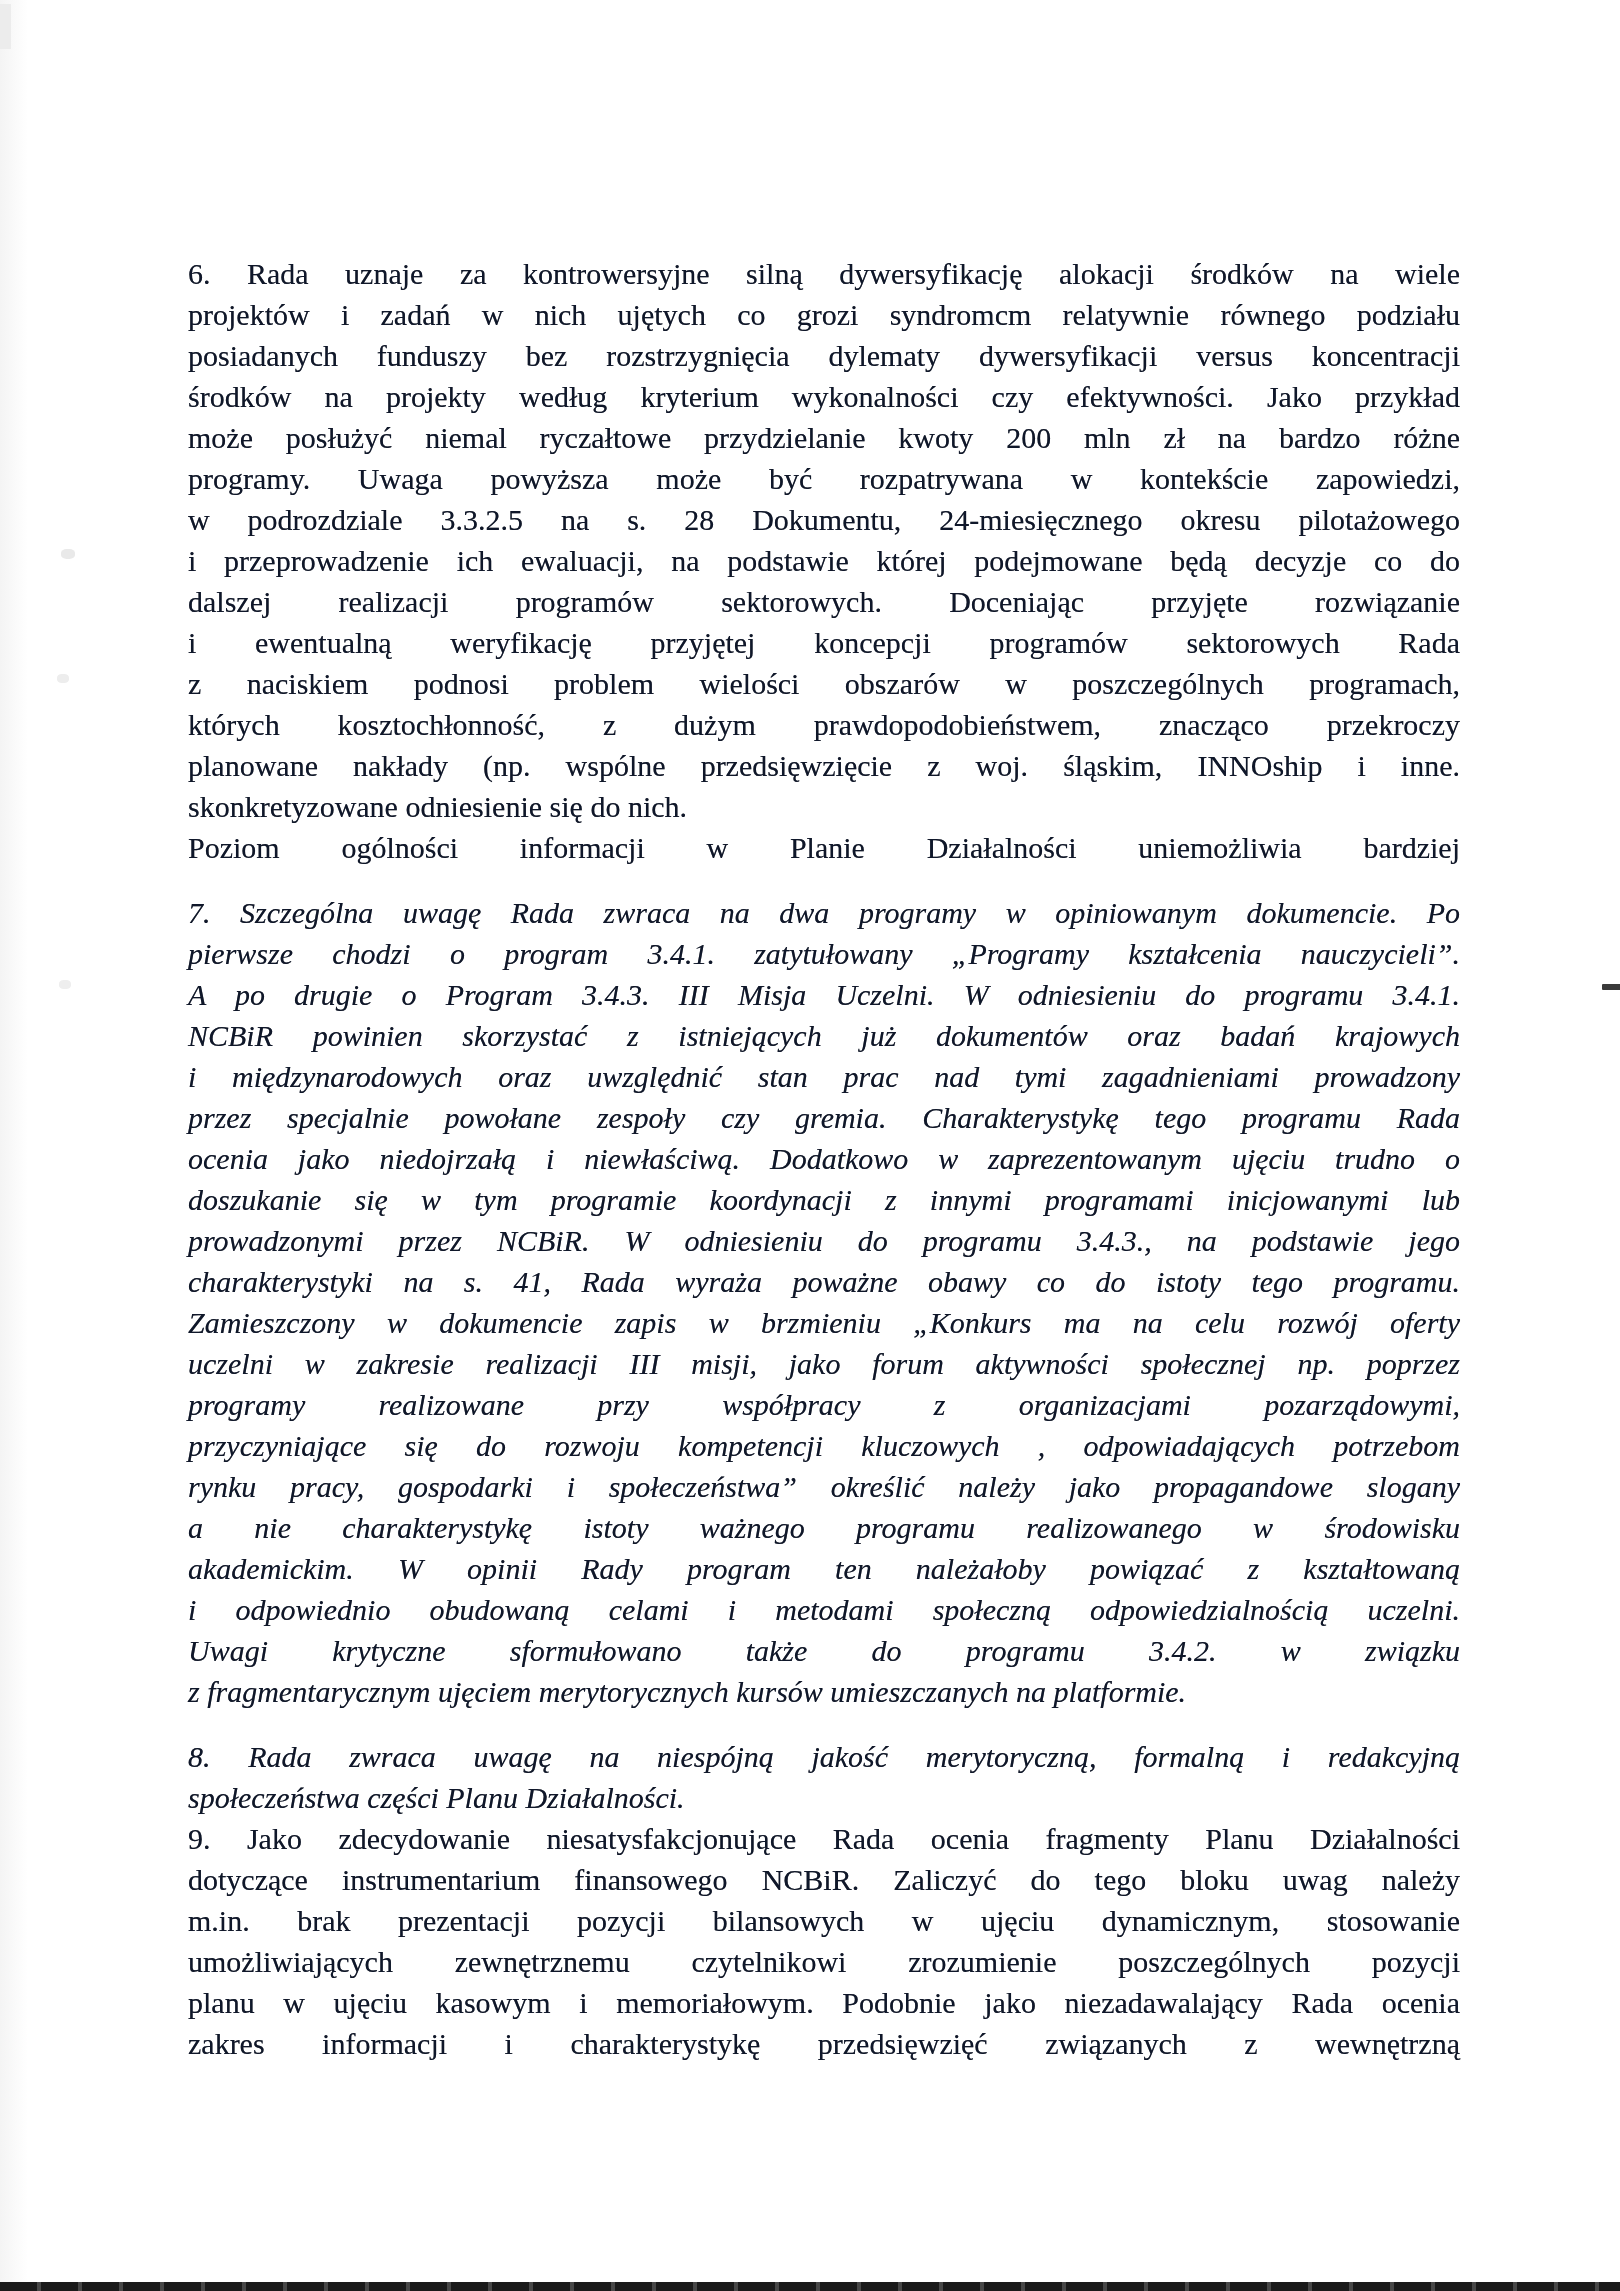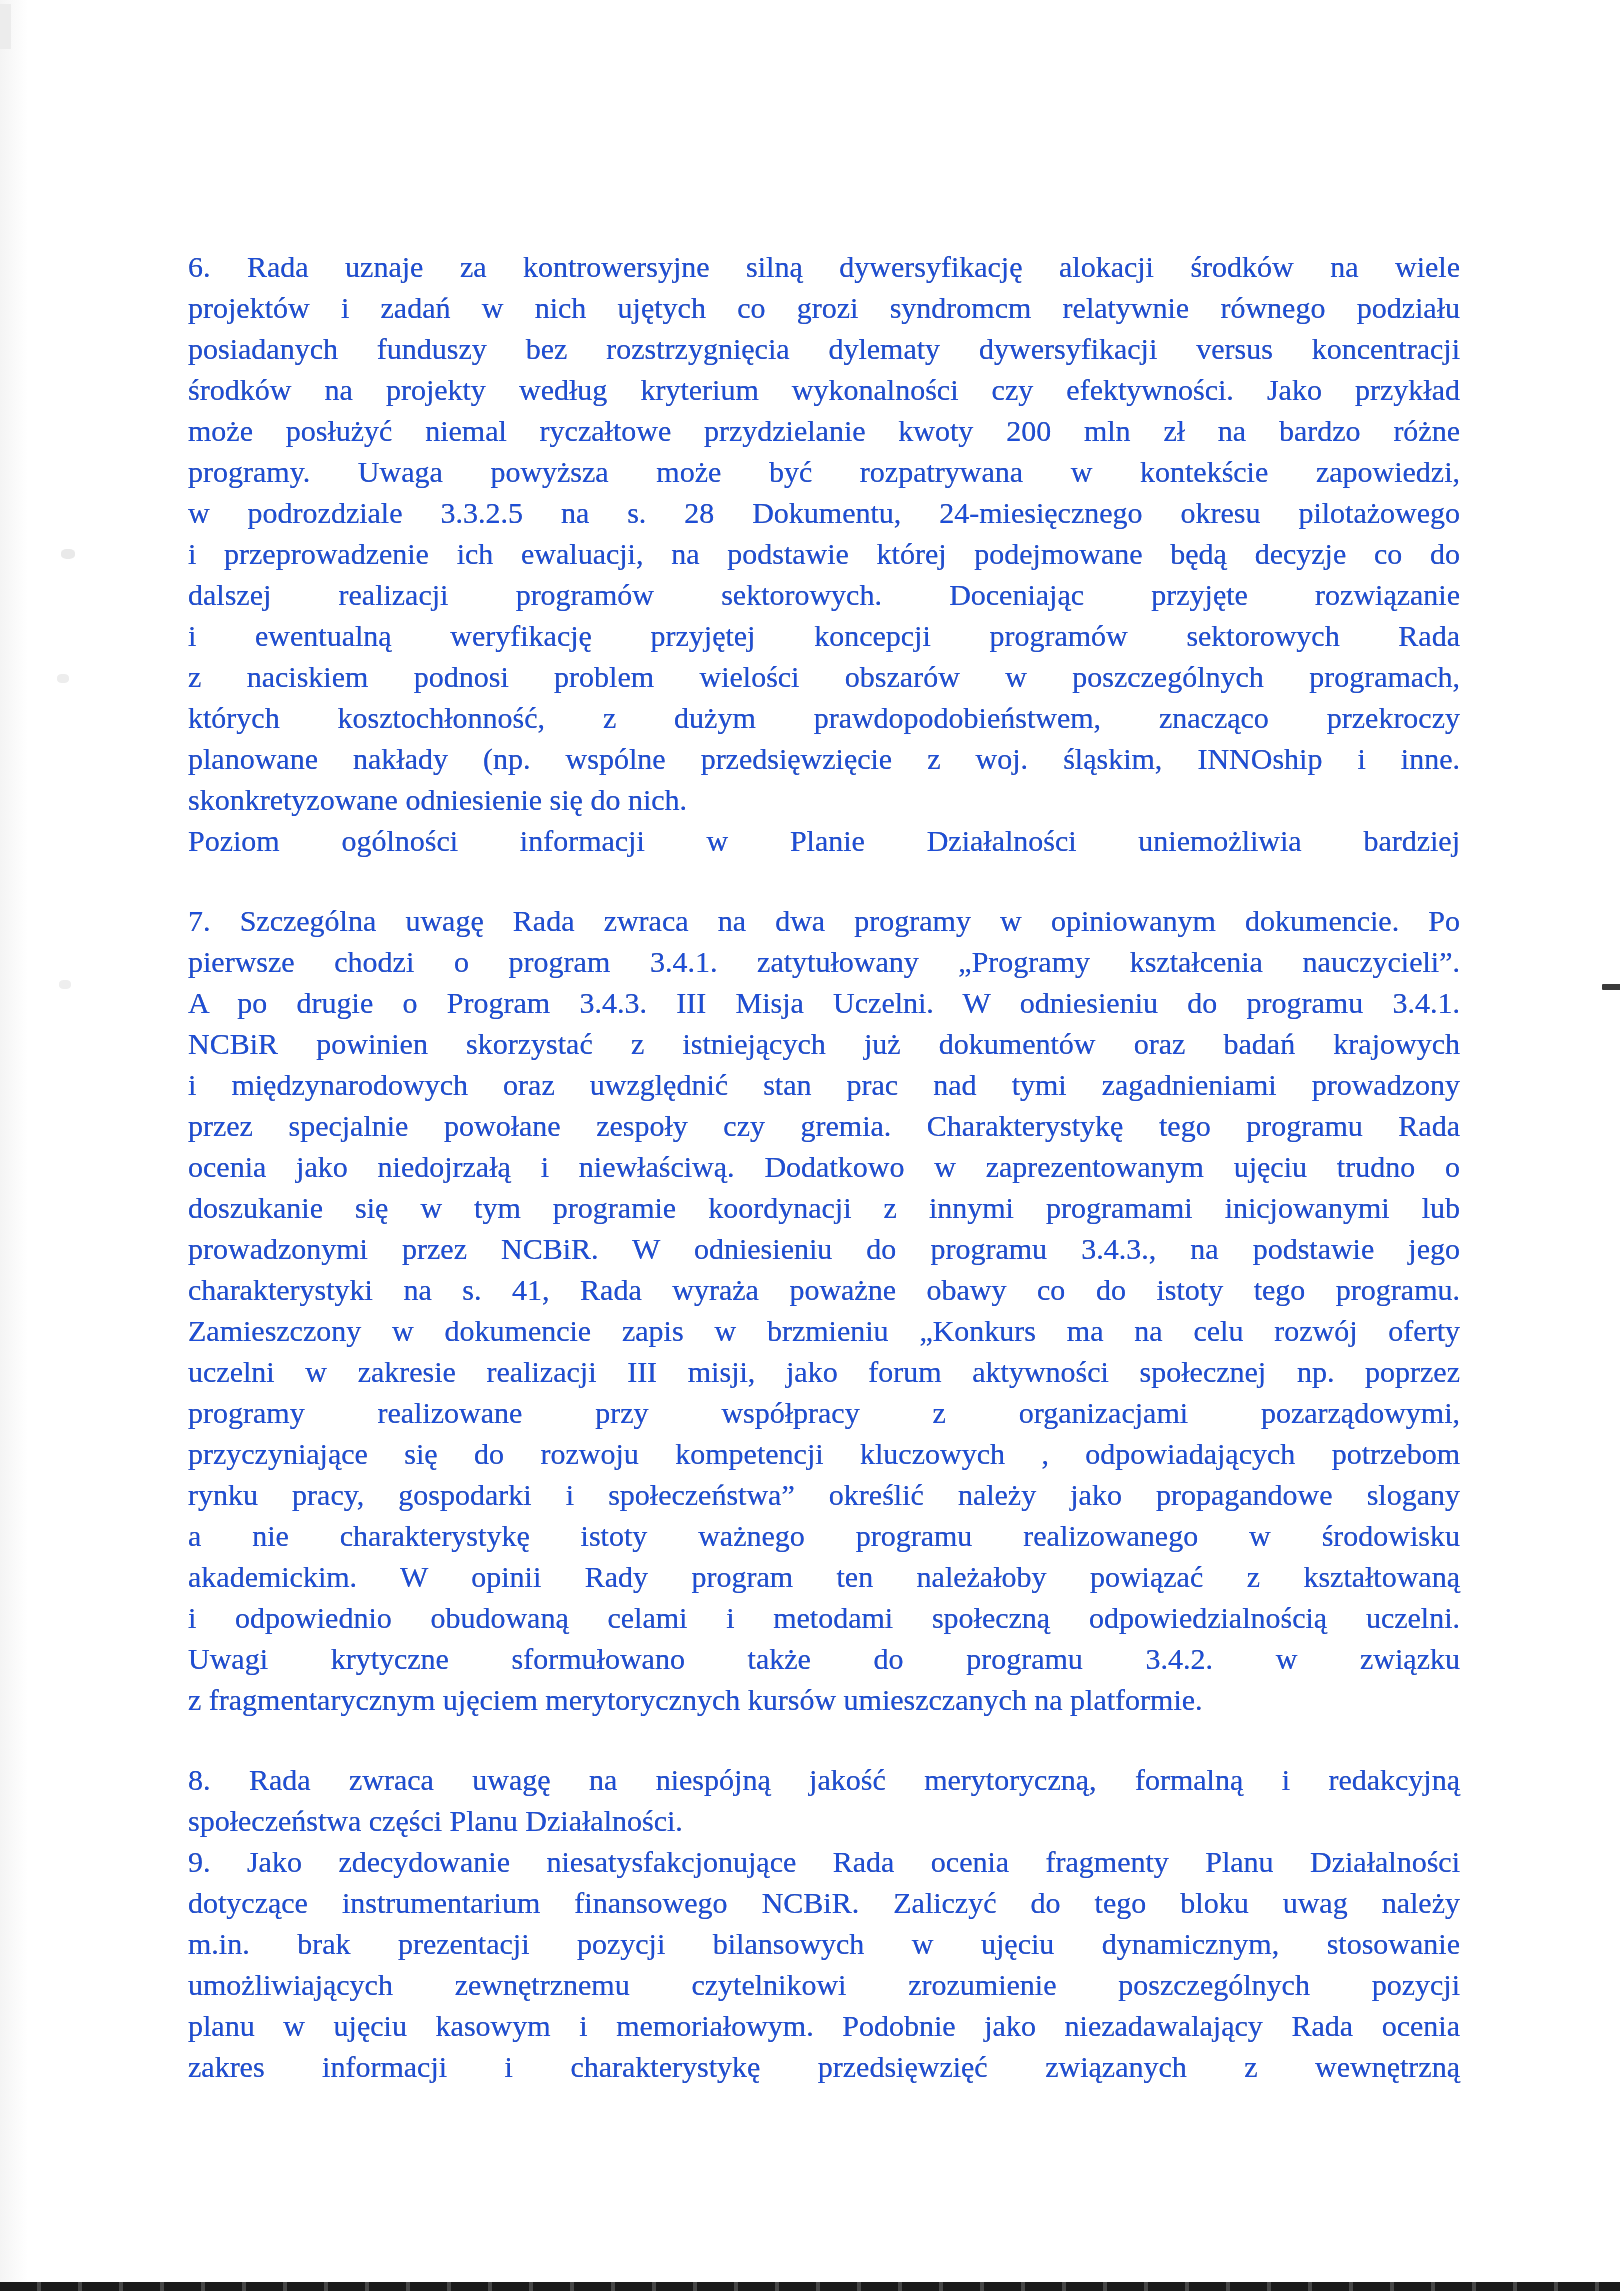--- a/index.html
+++ b/index.html
@@ -10,28 +10,28 @@
     overflow:hidden;
     font-family:"Liberation Serif","DejaVu Serif",serif;
   }
   
   .left-band{
     position:absolute;left:0;top:0;width:33px;height:100%;
     background:linear-gradient(90deg,#f4f4f4 0%,#ffffff 85%);
   }
   .text-block{
     position:absolute;
-    left:188px;top:246px;width:1272px;
-    color:#1d4ed8;
+    left:188px;top:253px;width:1272px;
+    color:#0f172a;
     font-size:30px;
     line-height:41px;
     text-shadow:0 0 0.5px rgba(20,20,20,0.6);
   }
   .para{margin:0;padding:0;}
-  .para.gap{margin-top:39px;}
+  .para.gap{margin-top:24px;font-style:italic;}
   .line{
     text-align:justify;
     text-align-last:justify;
     height:41px;
     white-space:normal;
     overflow:visible;
   }
   .line.free{
     text-align:left;
     text-align-last:left;

